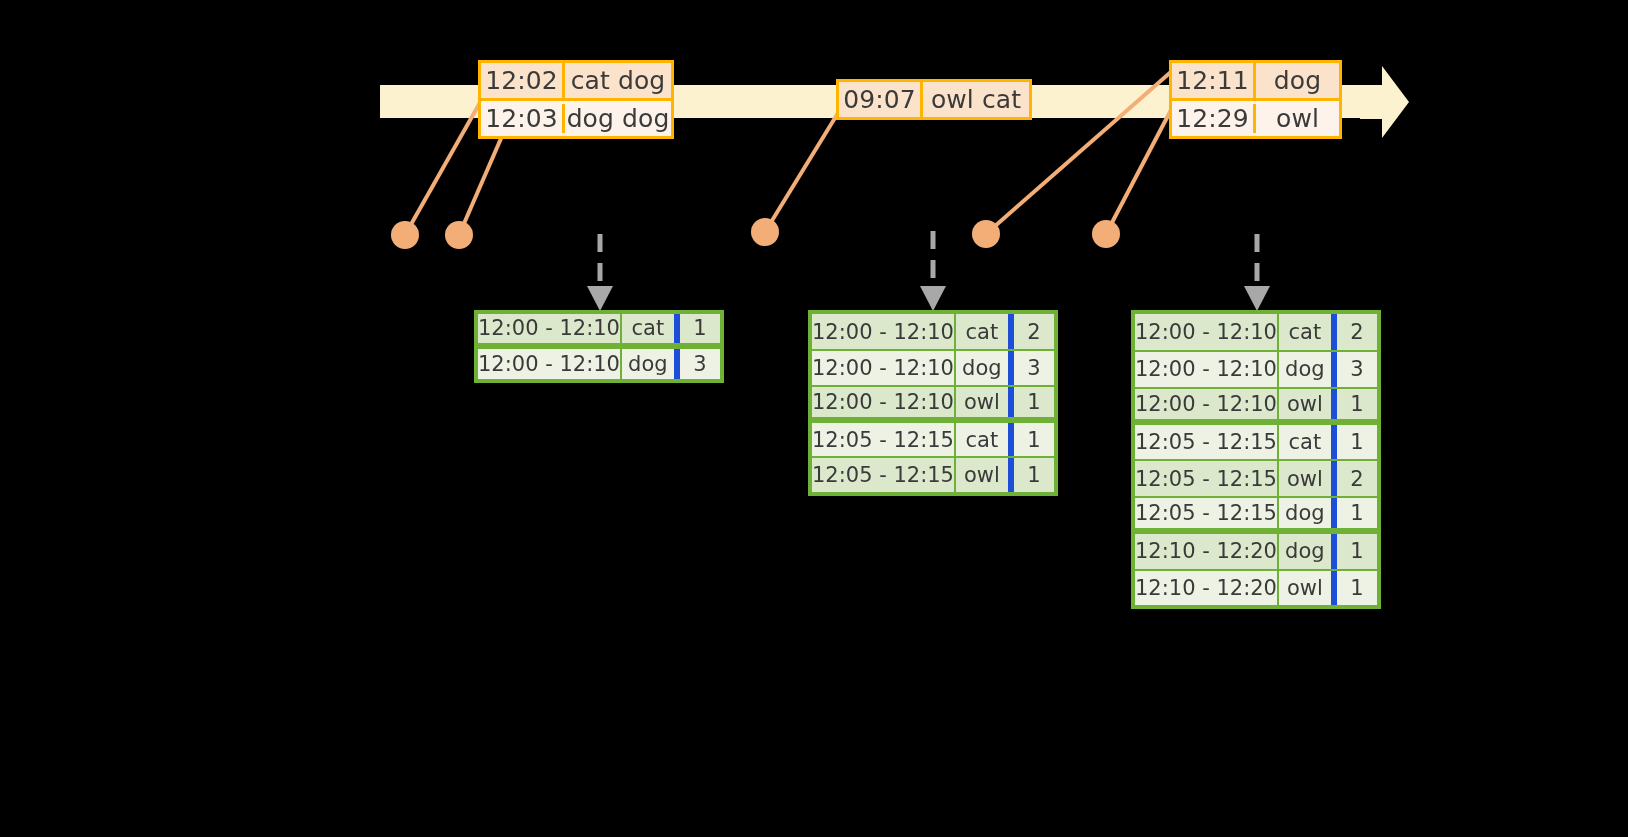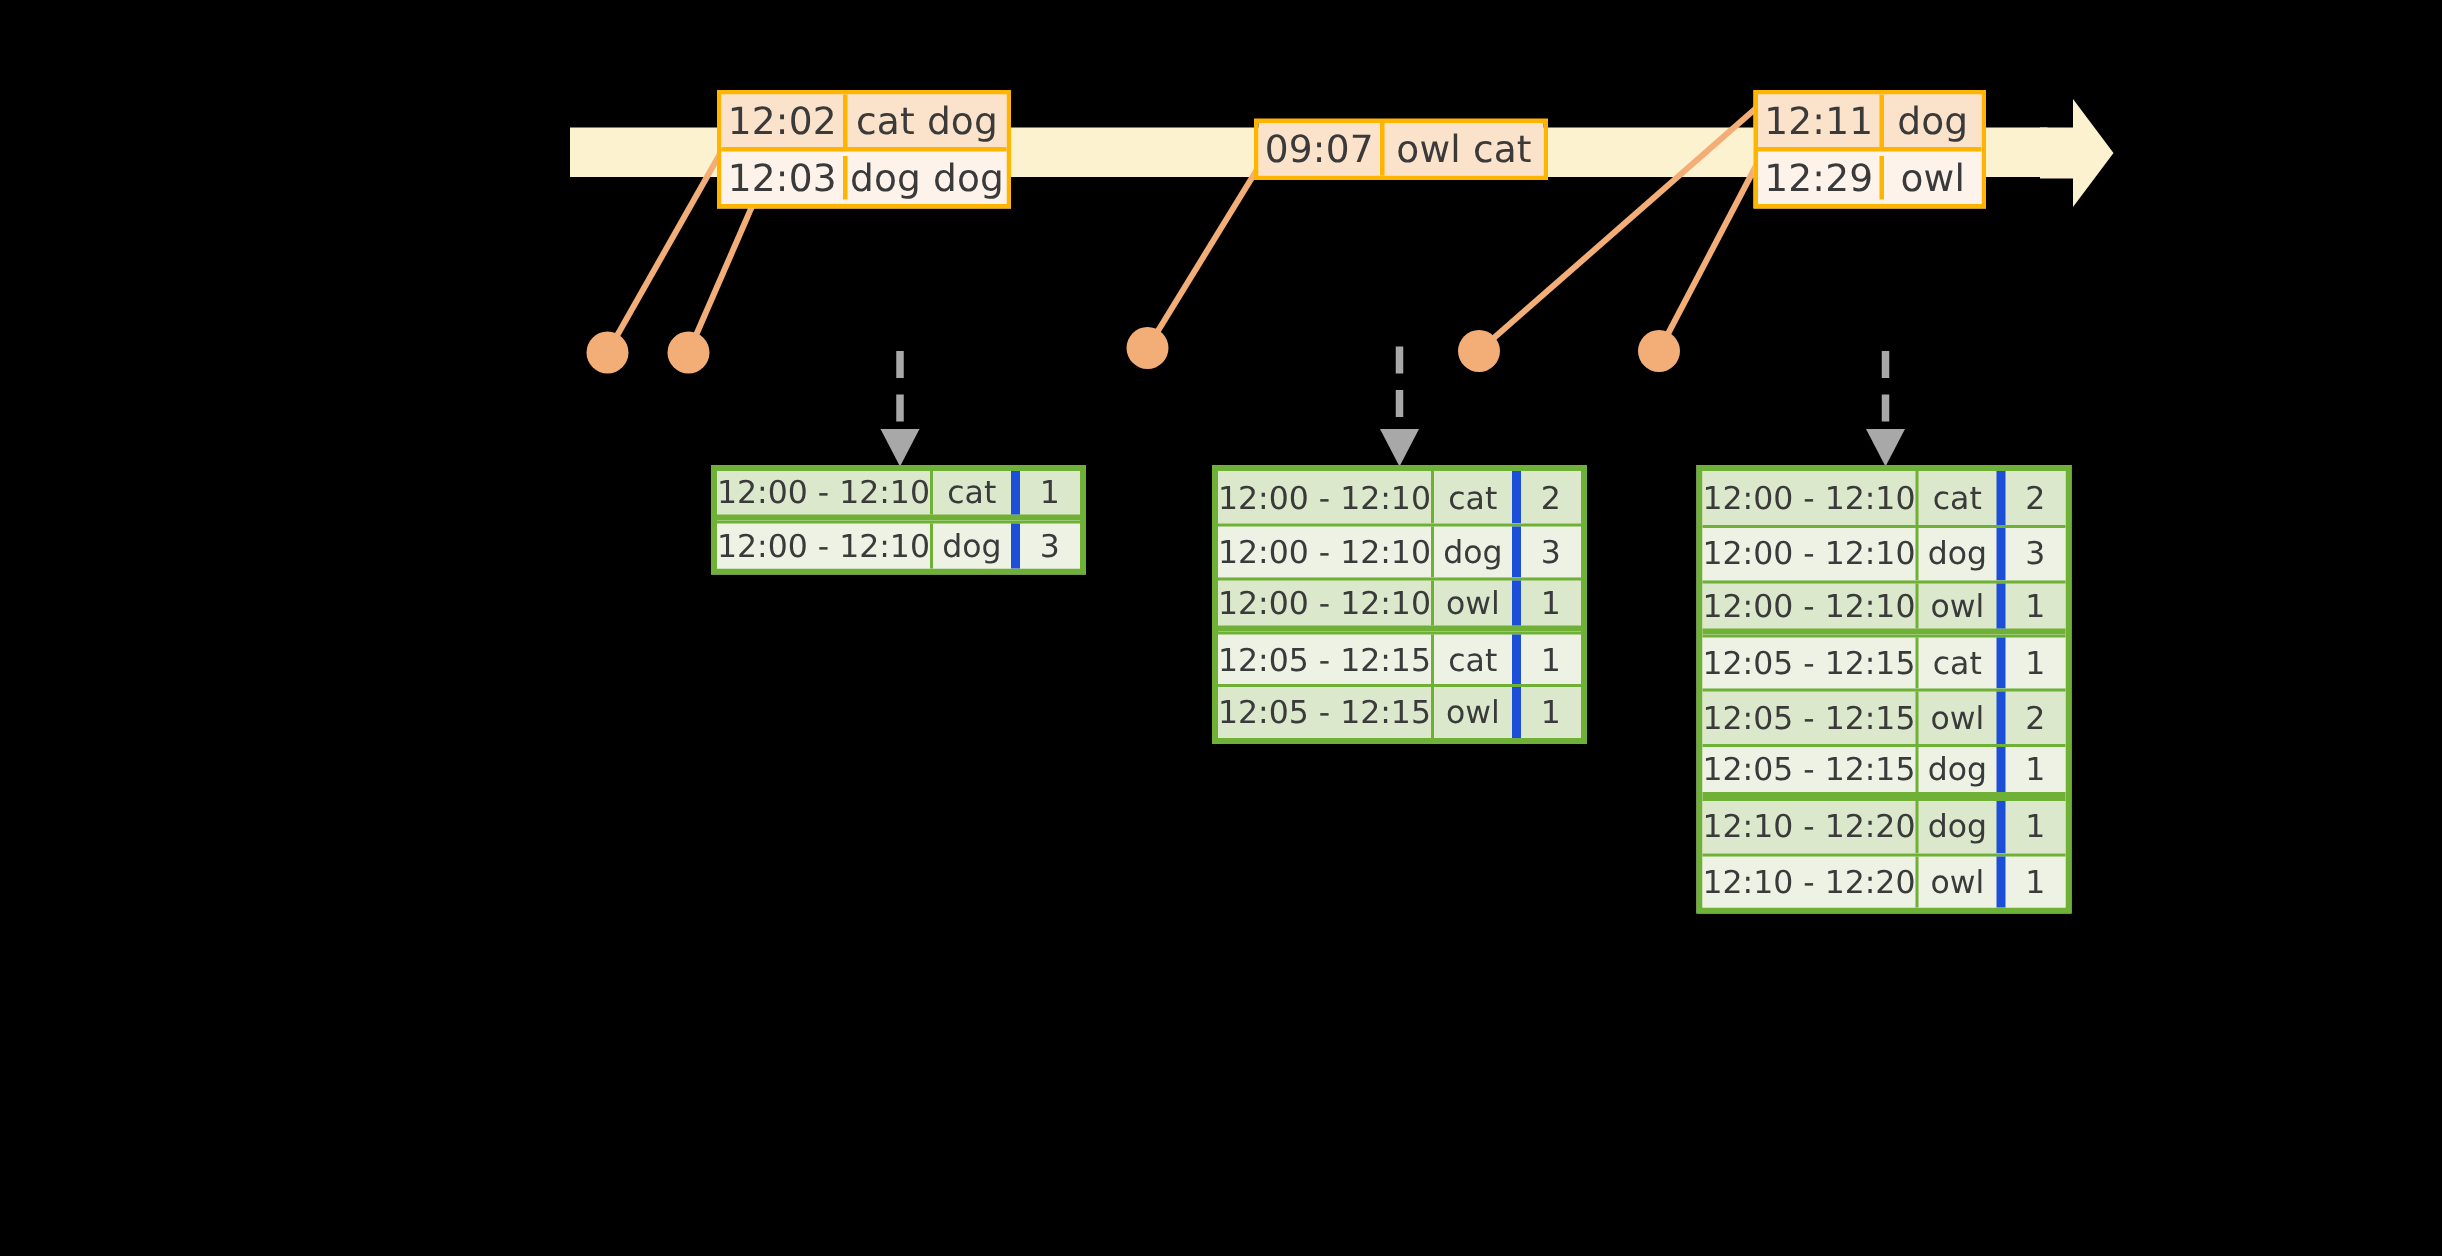--- a/index.html
+++ b/index.html
@@ -147,21 +147,21 @@
     </div>
   </div>
 
   <div class="event-box" style="left:836px; top:79px; width:196px; height:41px;">
     <div class="event-row shade-a">
       <div class="event-cell time-cell">09:07</div>
       <div class="event-cell val-cell">owl cat</div>
     </div>
   </div>
 
-  <div class="event-box" style="left:1169px; top:60px; width:155px; height:79px;">
+  <div class="event-box" style="left:1169px; top:60px; width:173px; height:79px;">
     <div class="event-row shade-a">
       <div class="event-cell time-cell">12:11</div>
       <div class="event-cell val-cell">dog</div>
     </div>
     <div class="event-row shade-b">
       <div class="event-cell time-cell">12:29</div>
       <div class="event-cell val-cell">owl</div>
     </div>
   </div>
 

